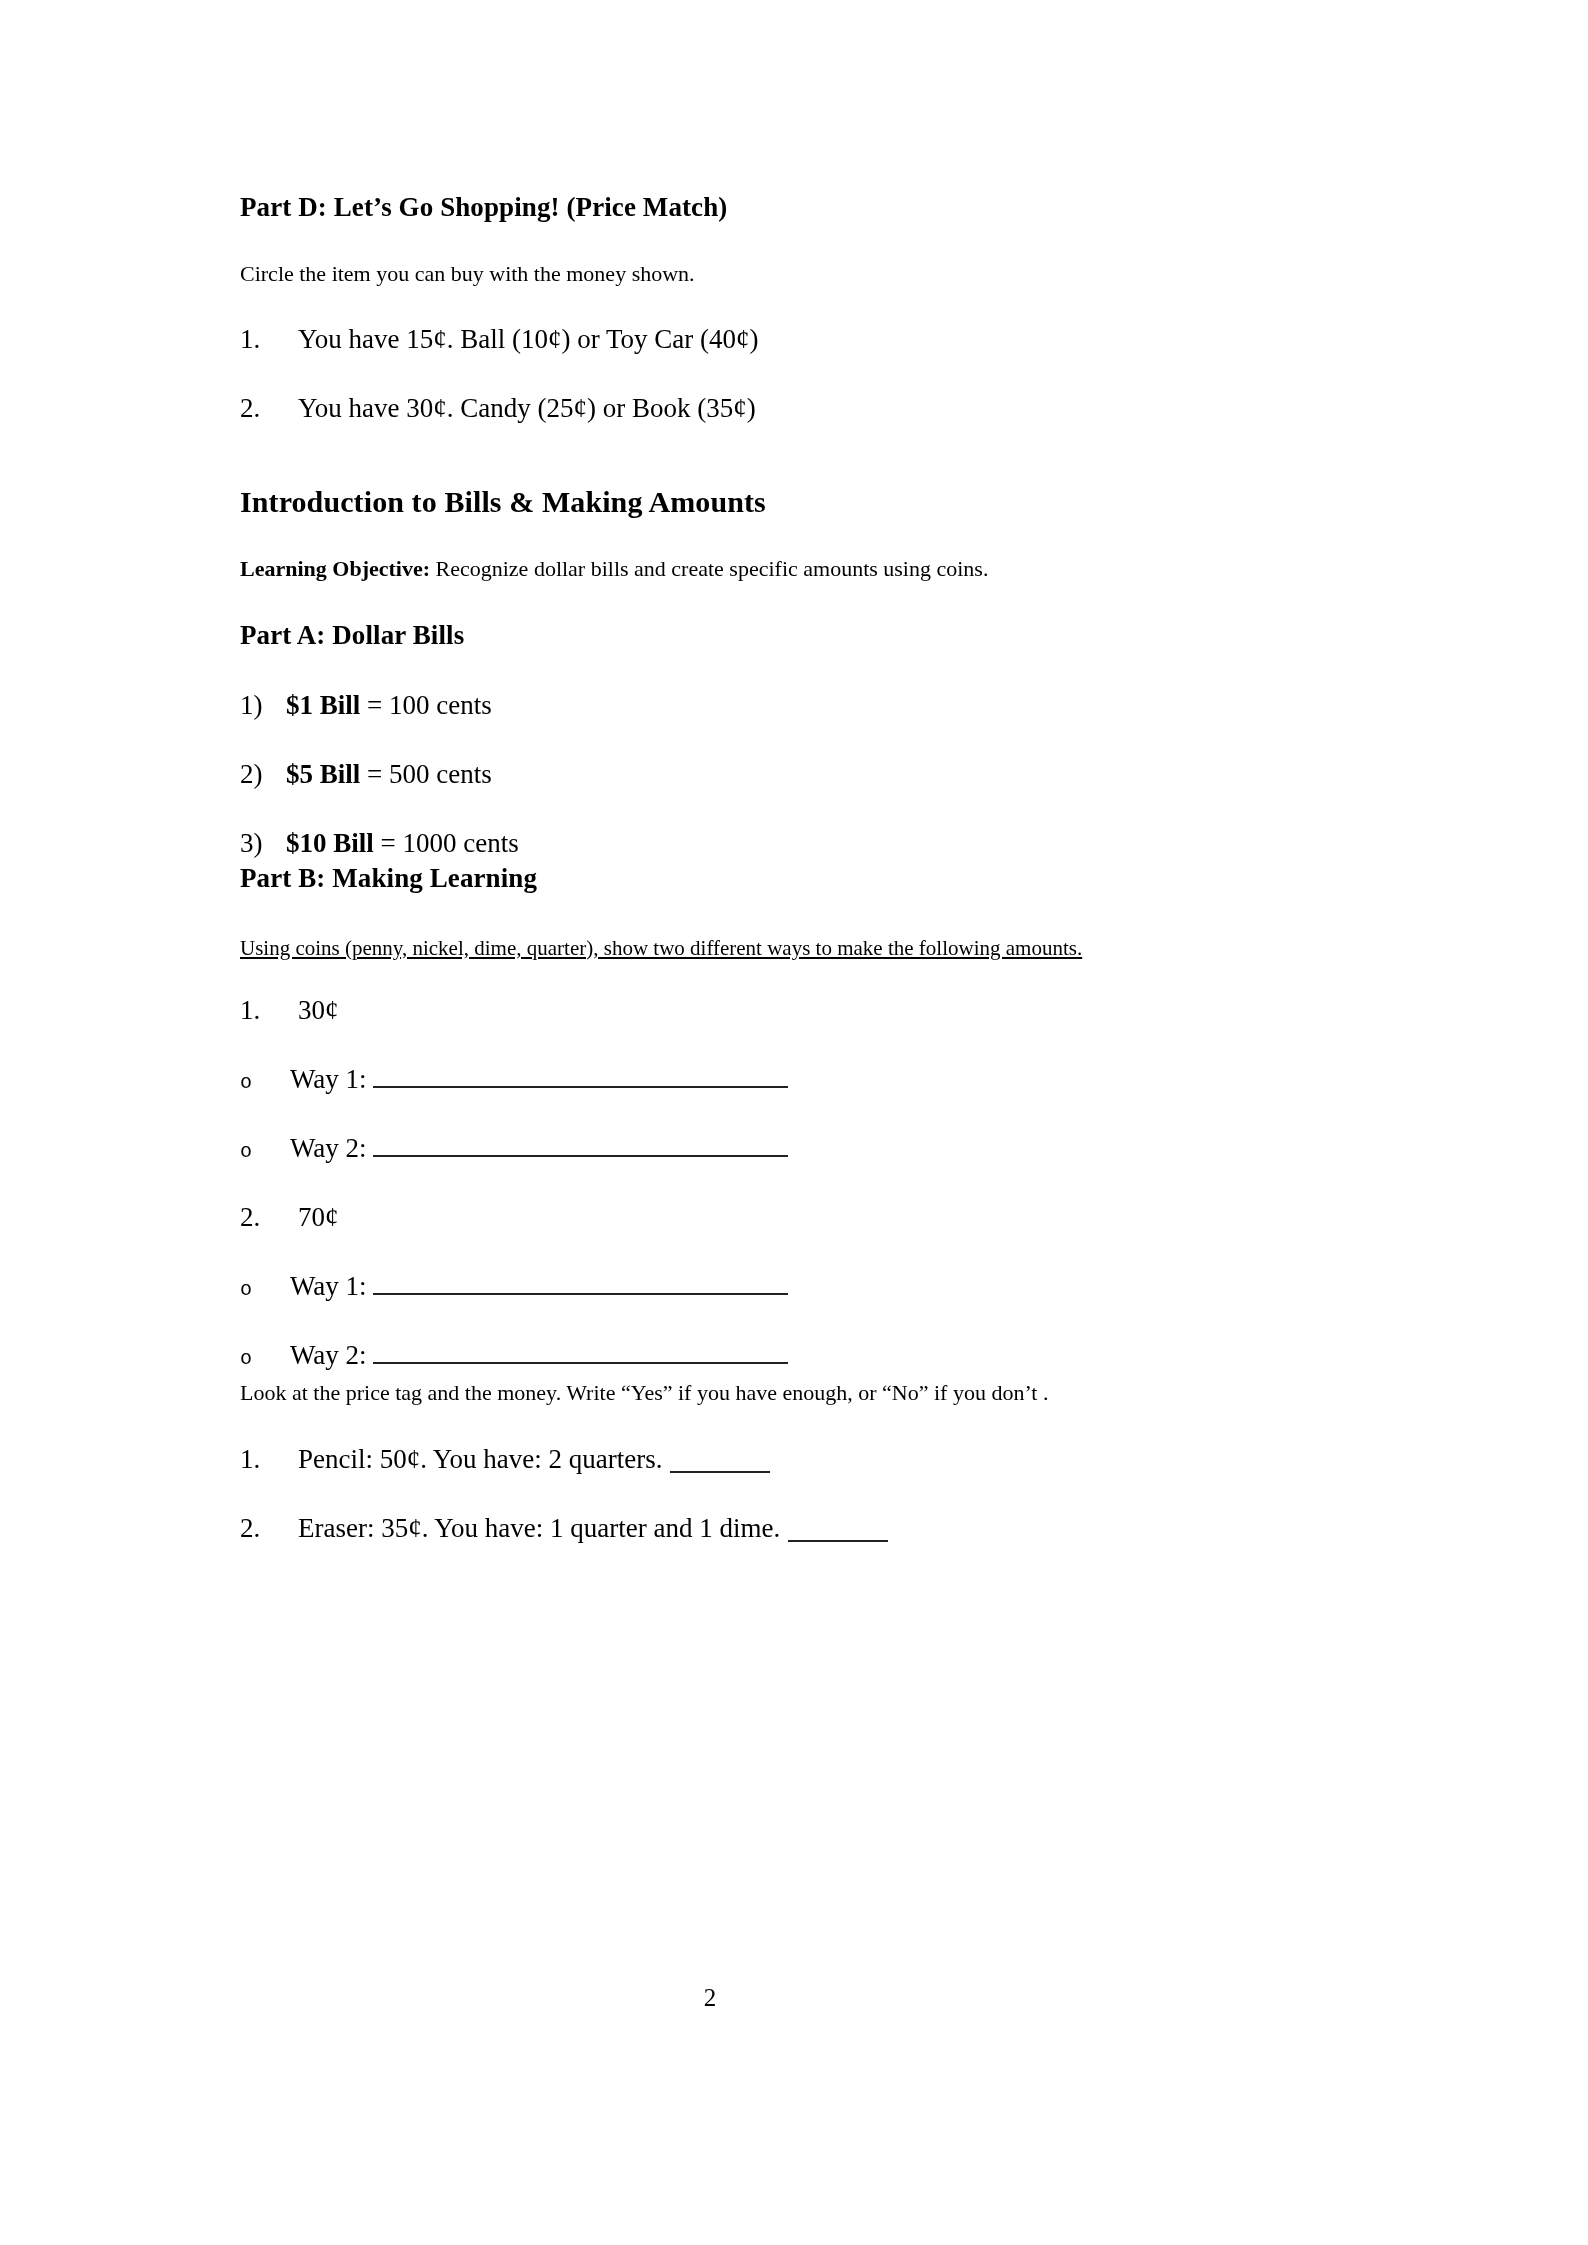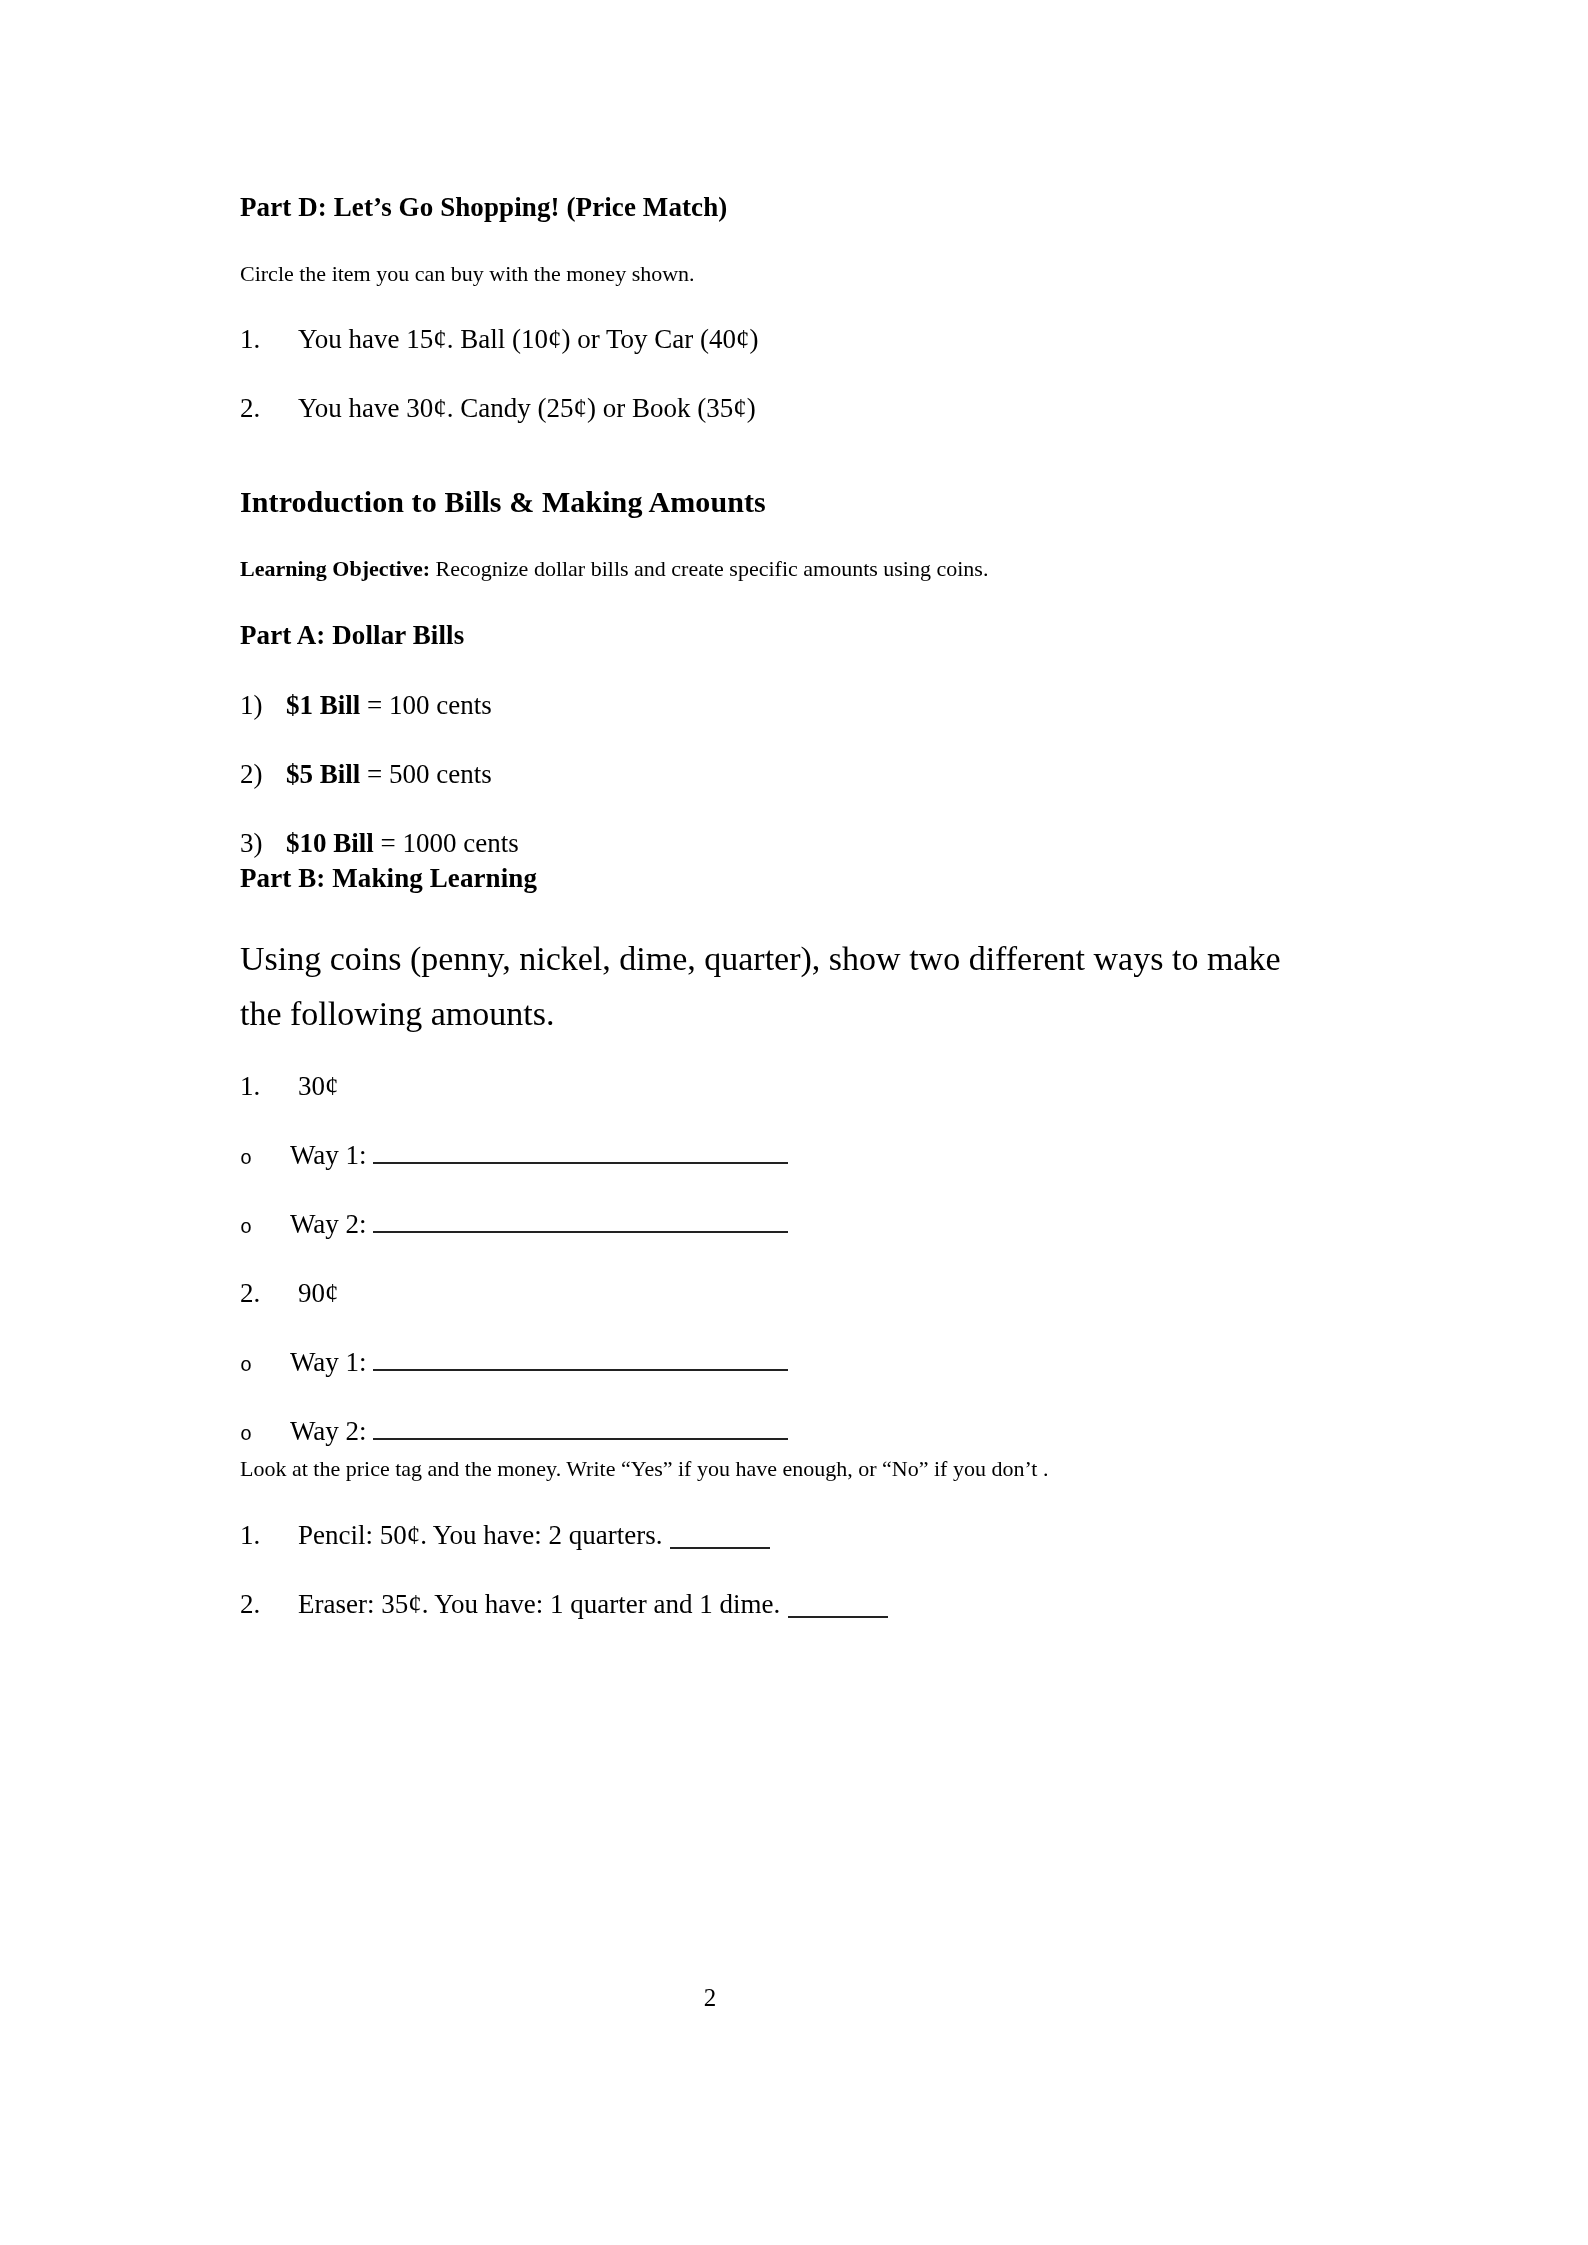--- a/index.html
+++ b/index.html
@@ -40,23 +40,24 @@
     line-height: 1.3;
     margin: 0 0 34px 0;
     letter-spacing: 0.1px;
   }
   .para {
     font-size: 22px;
     line-height: 1.30;
     margin: 0 0 34px 0;
   }
   .para-wrap {
-    font-size: 34px;
+    font-size: 21px;
     line-height: 1.62;
     margin: 0 0 28px 0;
+    text-decoration: underline;
   }
   .b { font-weight: bold; }
 
   
   ol.num, ul.bul {
     list-style: none;
     margin: 0;
     padding: 0;
   }
   .li-row {
@@ -190,21 +191,21 @@
             <span class="sub-mark">o</span>
             <span>Way 2:</span>
             <span class="blank-long"></span>
           </li>
         </ul>
       </li>
 
       <li style="margin-top:34px;">
         <div class="li-row">
           <span class="mark">2.</span>
-          <span class="li-text">90¢</span>
+          <span class="li-text">70¢</span>
         </div>
         <ul class="bul sublist">
           <li class="sub-row">
             <span class="sub-mark">o</span>
             <span>Way 1:</span>
             <span class="blank-long"></span>
           </li>
           <li class="sub-row">
             <span class="sub-mark">o</span>
             <span>Way 2:</span>

